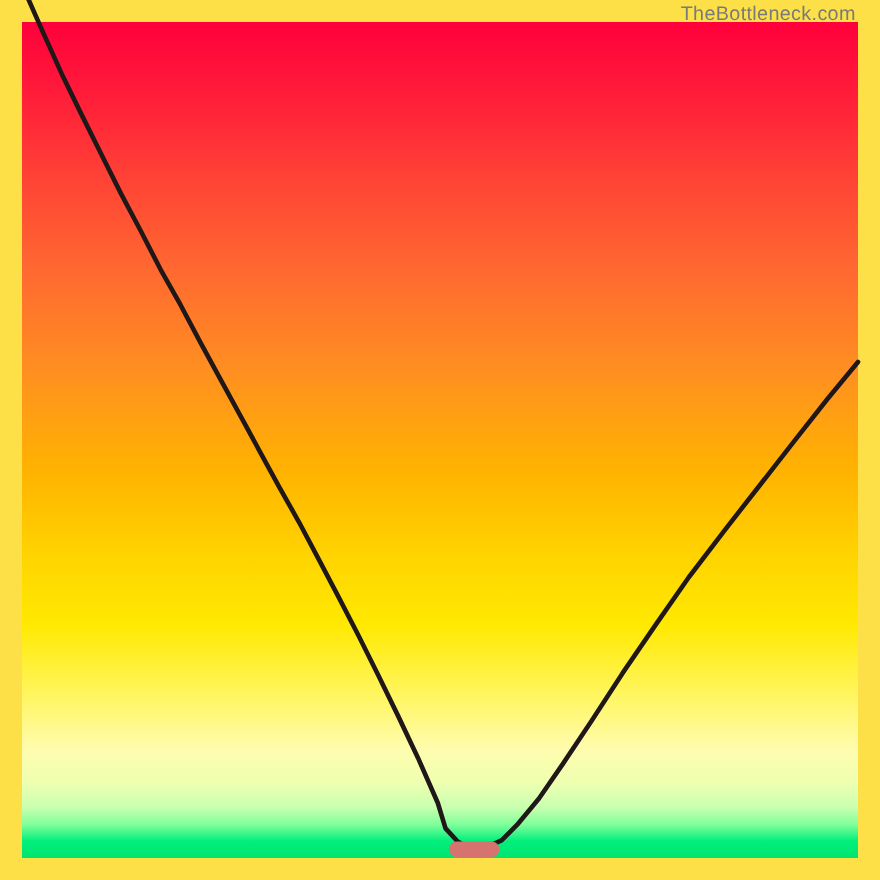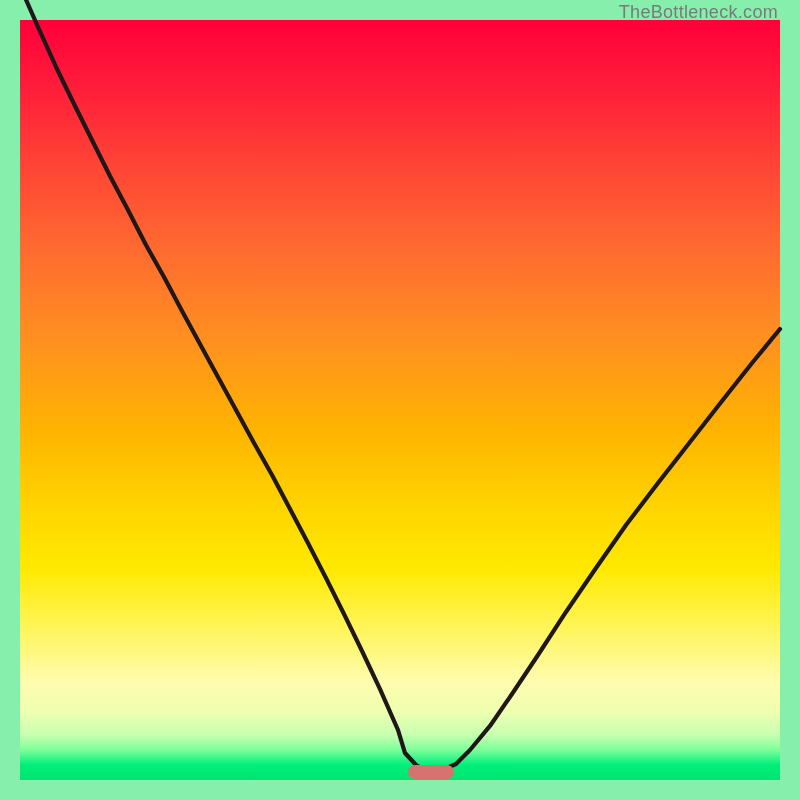--- a/index.html
+++ b/index.html
@@ -1,20 +1,20 @@
 <!DOCTYPE html>
 <html><head>
 <meta charset="utf-8">
 <style>
   * { margin: 0; padding: 0; box-sizing: border-box; }
   html, body { width: 800px; height: 800px; overflow: hidden; background: #000; }
   .outer {
     width: 800px;
     height: 800px;
-    background: #86efac;
+    background: #fde047;
     position: relative;
   }
   .plot {
     position: absolute;
     left: 20px;
     top: 20px;
     width: 760px;
     height: 760px;
     background: linear-gradient(to bottom,
       #ff003a 0%,

